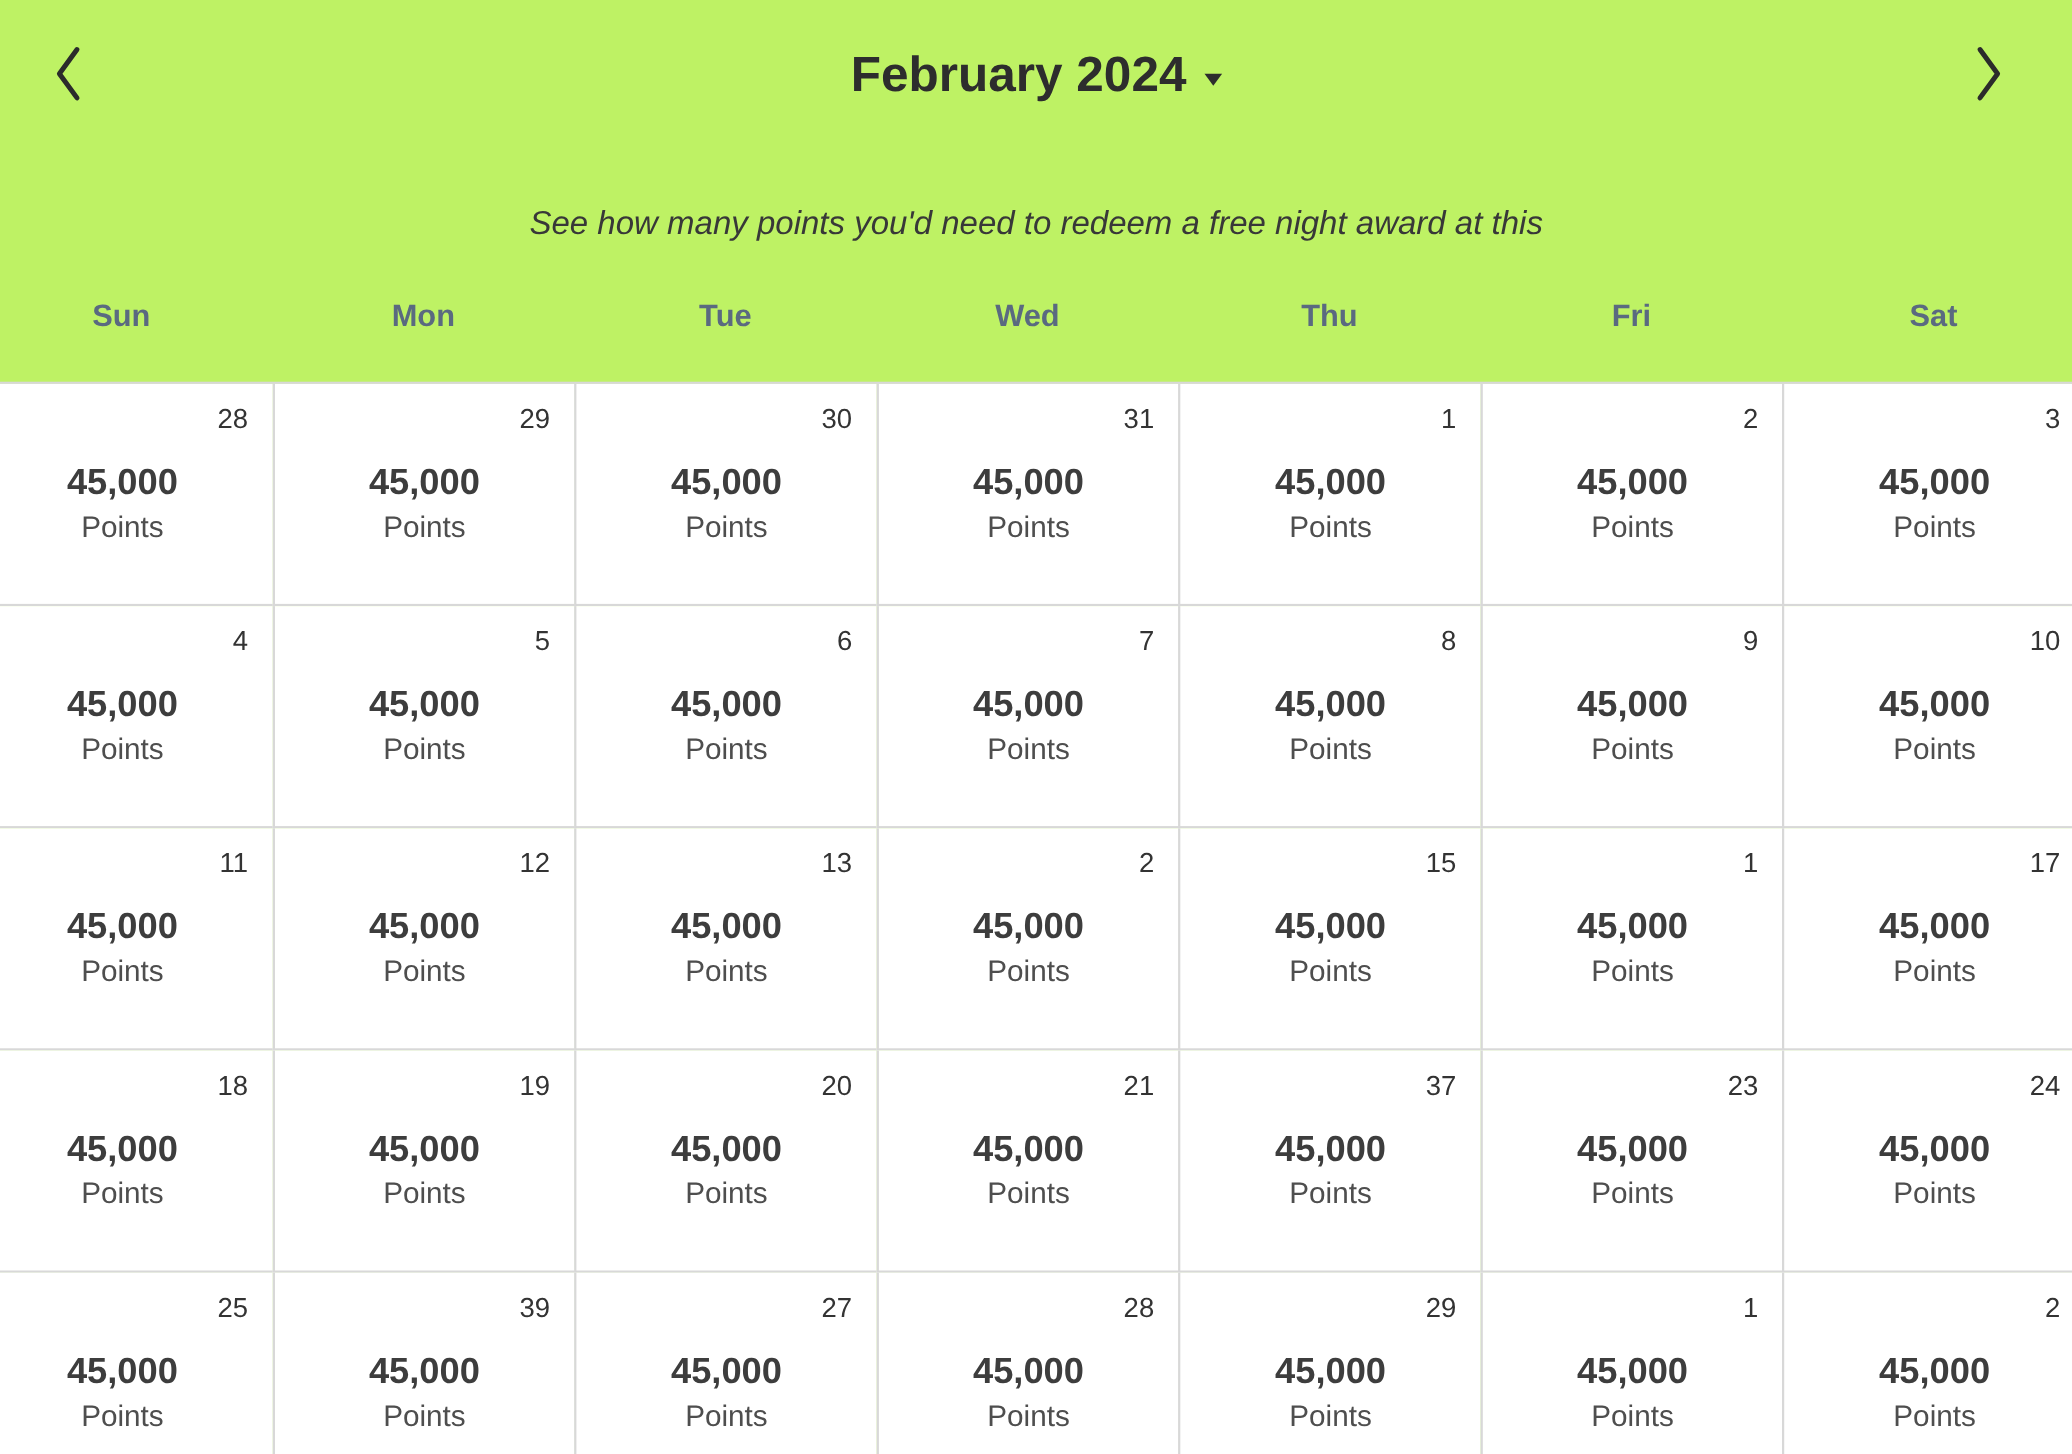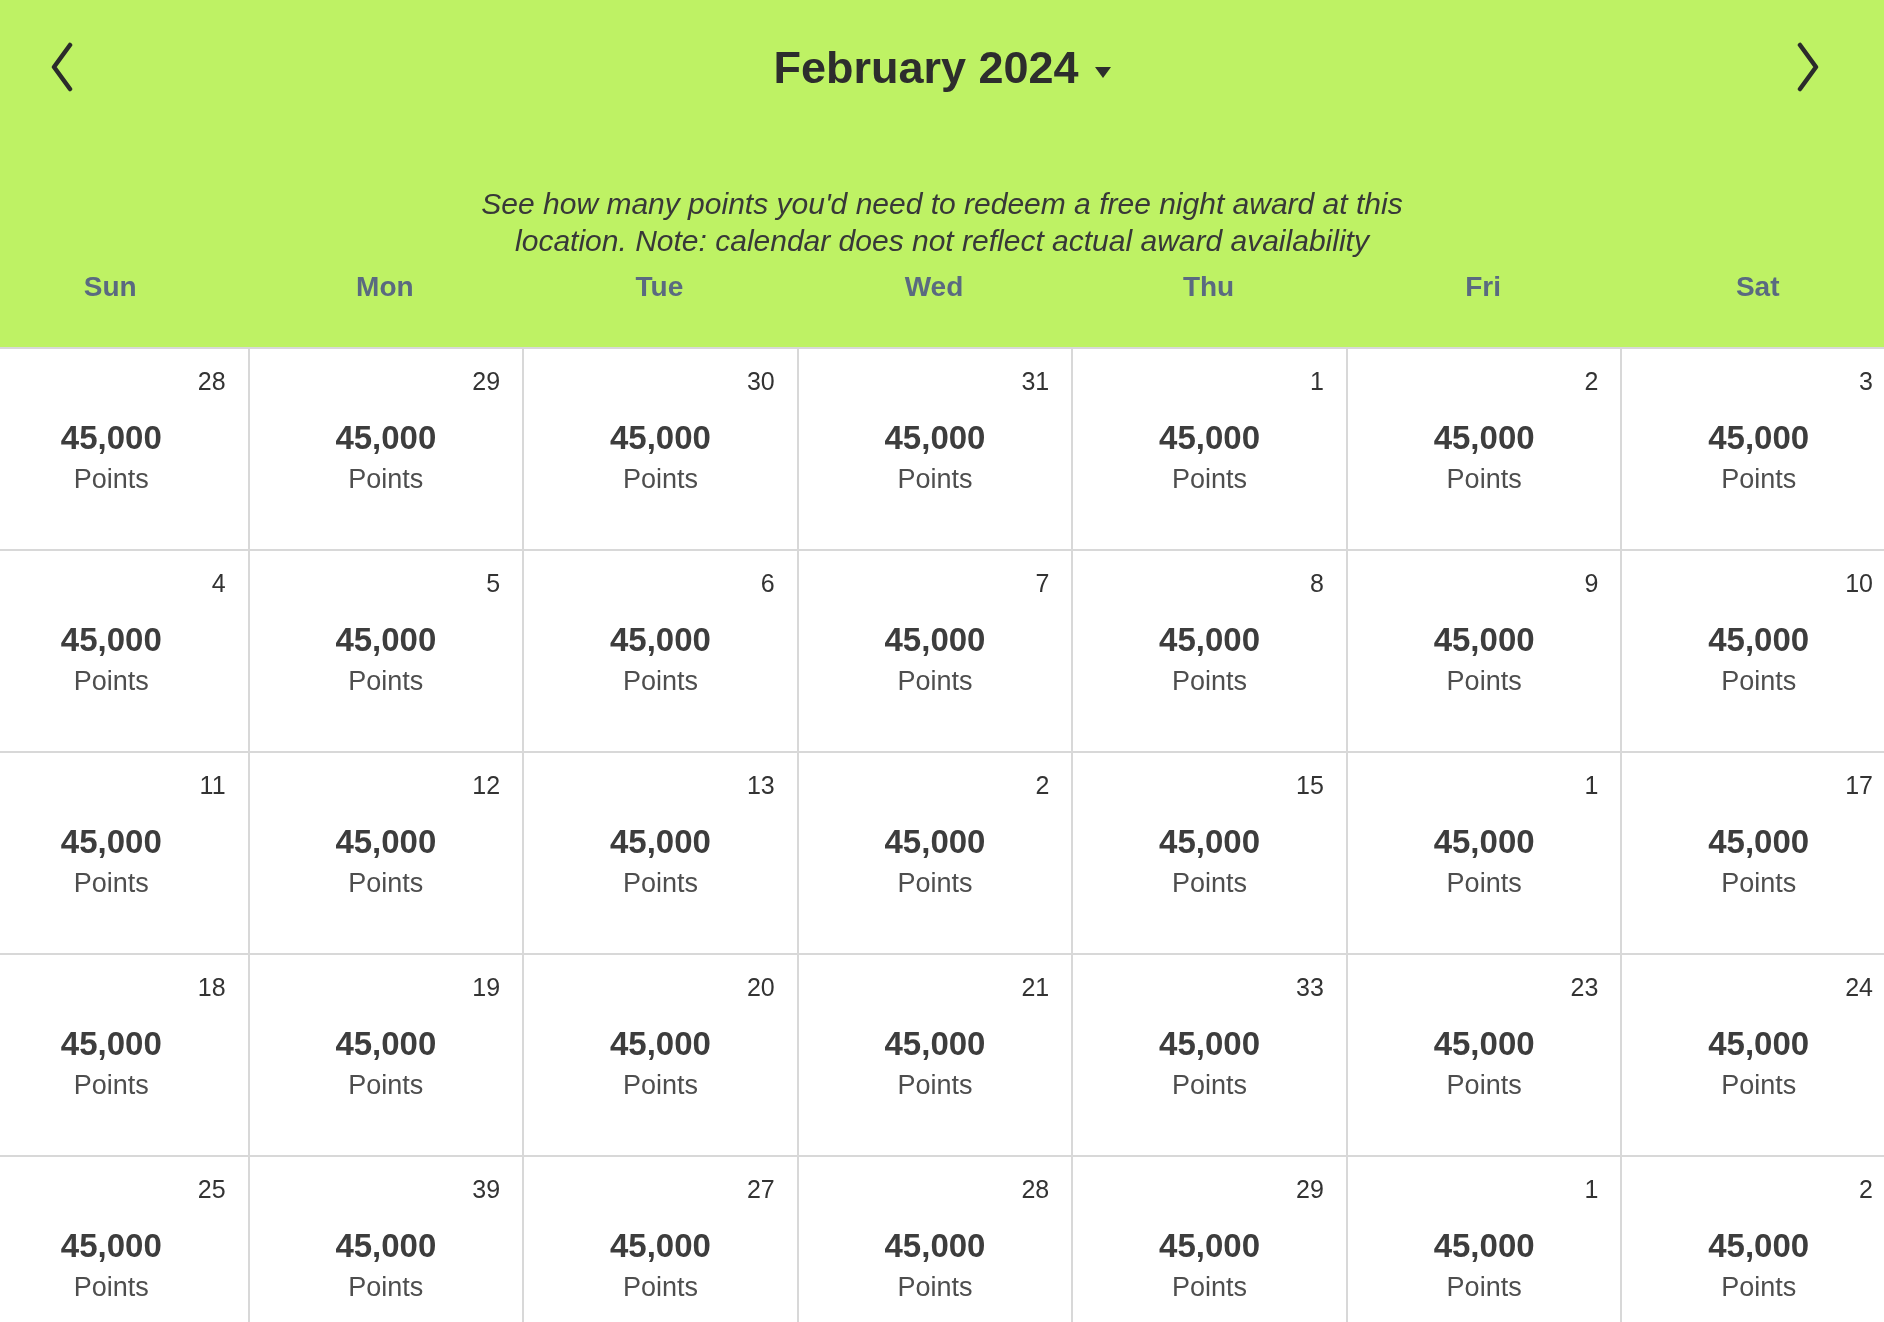--- a/index.html
+++ b/index.html
@@ -155,21 +155,20 @@
   <button class="nav-btn nav-next">
     <span>
       <svg width="26" height="50" viewBox="0 0 26 50">
         <path d="M5 3 L21 25 L5 47" fill="none" stroke="#2b2b2b" stroke-width="4.5" stroke-linecap="round" stroke-linejoin="round"></path>
       </svg>
     </span>
   </button>
 
   <p class="subtitle">
     <span>See how many points you'd need to redeem a free night award at this</span>
-    <span>location. Note: calendar does not reflect actual award availability</span>
   </p>
 
   <div class="dow-row">
     <span class="dow">Sun</span>
     <span class="dow">Mon</span>
     <span class="dow">Tue</span>
     <span class="dow">Wed</span>
     <span class="dow">Thu</span>
     <span class="dow">Fri</span>
     <span class="dow">Sat</span>
@@ -320,21 +319,21 @@
       <div class="points-label">Points</div>
     </div>
 
     <div class="cell">
       <div class="day-number">21</div>
       <div class="points-value">45,000</div>
       <div class="points-label">Points</div>
     </div>
 
     <div class="cell">
-      <div class="day-number">33</div>
+      <div class="day-number">37</div>
       <div class="points-value">45,000</div>
       <div class="points-label">Points</div>
     </div>
 
     <div class="cell">
       <div class="day-number">23</div>
       <div class="points-value">45,000</div>
       <div class="points-label">Points</div>
     </div>
 

